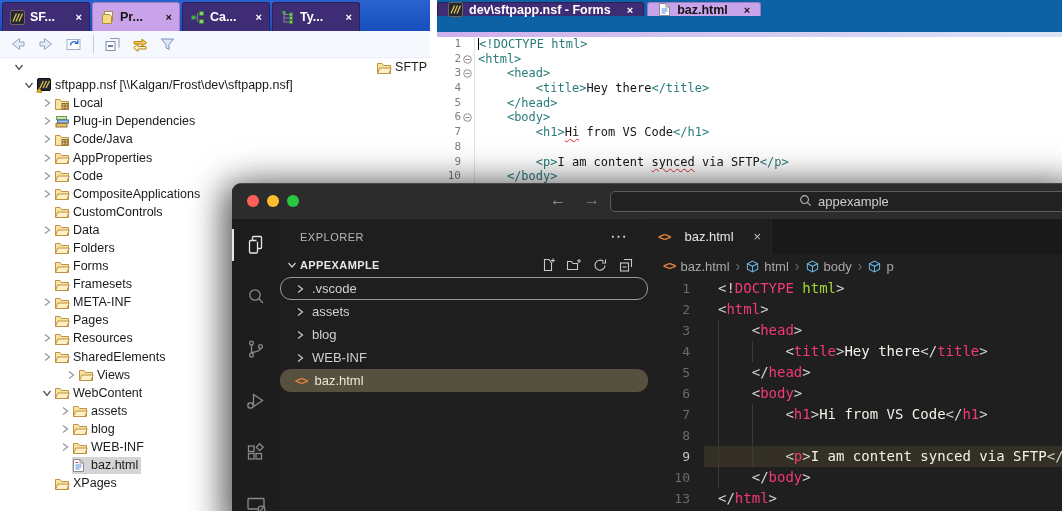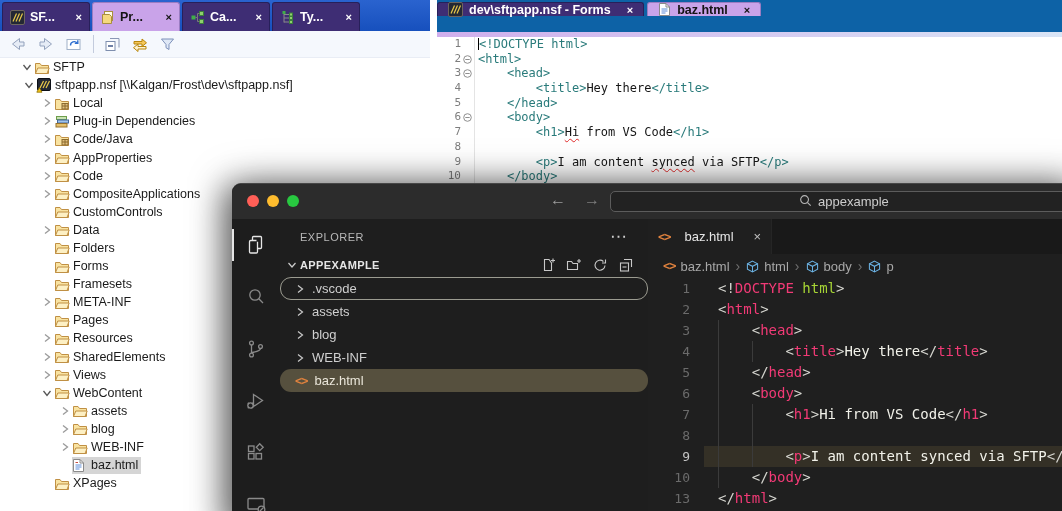--- a/index.html
+++ b/index.html
@@ -190,21 +190,21 @@
         </svg>
       </span>
       <span style="display: inline-flex;">
         <svg width="17" height="16" viewBox="0 0 17 16">
           <path d="M2.5 3h12L10 8.5v5l-3-1.8V8.5z" fill="#dfe8f6" stroke="#7d90ba"></path>
         </svg>
       </span>
     </div>
 
   <div id="ec-tree">
-      <div class="ec-row" style="padding-left: 20px;">
+      <div class="ec-row" style="padding-left: 12px; justify-content: space-between;">
         <span class="ec-chev">
           <svg width="10" height="10" viewBox="0 0 10 10">
             <path d="M1.5 3 5 7.5 8.5 3" fill="none" stroke="#555555" stroke-width="1.3"></path>
           </svg>
         </span>
         <span class="ec-inner">
           <span class="ec-ic">
             <svg width="16" height="15" viewBox="0 0 16 15">
               <path d="M1.5 3.5h4.5l1.5 2h7v8h-13z" fill="#f9e3a1" stroke="#c09044"></path>
               <path d="M1.5 13.5 3.8 8h11.4l-2.2 5.5z" fill="#fdf0c4" stroke="#c09044"></path>
@@ -446,21 +446,21 @@
         <span class="ec-inner">
           <span class="ec-ic">
             <svg width="16" height="15" viewBox="0 0 16 15">
               <path d="M1.5 3.5h4.5l1.5 2h7v8h-13z" fill="#f9e3a1" stroke="#c09044"></path>
               <path d="M1.5 13.5 3.8 8h11.4l-2.2 5.5z" fill="#fdf0c4" stroke="#c09044"></path>
             </svg>
           </span>
           <span class="ec-label">SharedElements</span>
         </span>
       </div>
-      <div class="ec-row" style="padding-left: 40px;">
+      <div class="ec-row" style="padding-left: 64px;">
         <span class="ec-chev">
           <svg width="10" height="10" viewBox="0 0 10 10">
             <path d="M3 1.5 7.5 5 3 8.5" fill="none" stroke="#9a9a9a" stroke-width="1.3"></path>
           </svg>
         </span>
         <span class="ec-inner">
           <span class="ec-ic">
             <svg width="16" height="15" viewBox="0 0 16 15">
               <path d="M1.5 3.5h4.5l1.5 2h7v8h-13z" fill="#f9e3a1" stroke="#c09044"></path>
               <path d="M1.5 13.5 3.8 8h11.4l-2.2 5.5z" fill="#fdf0c4" stroke="#c09044"></path>

